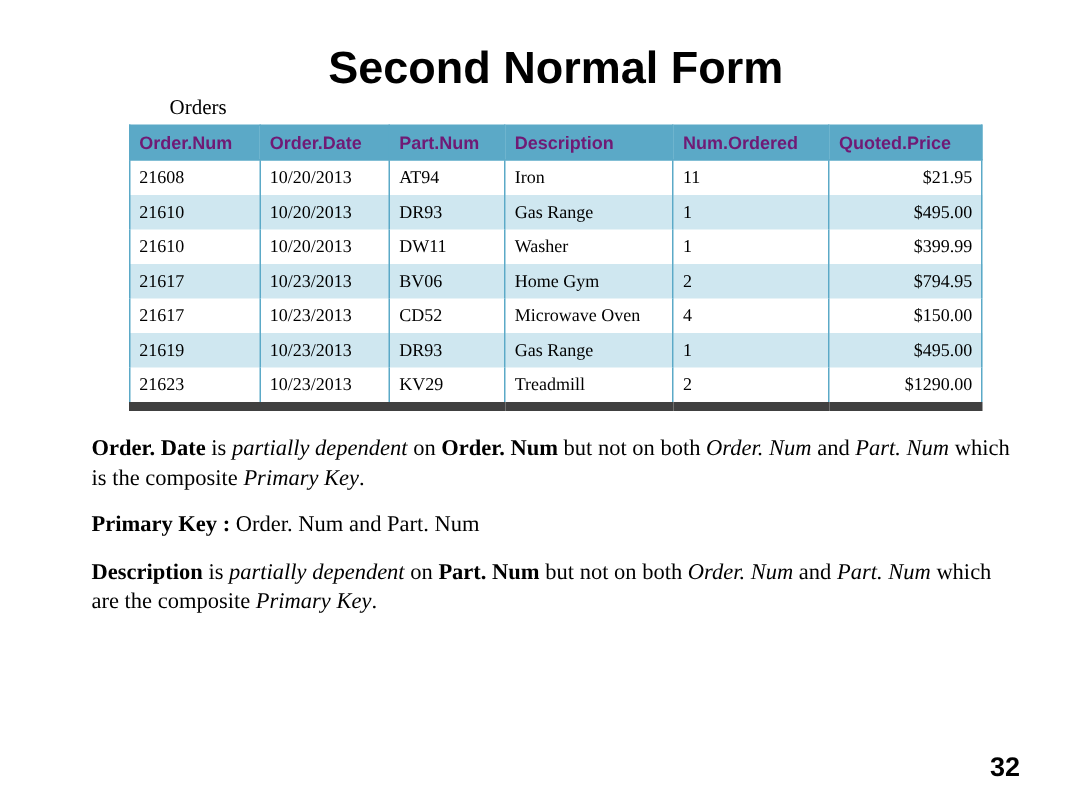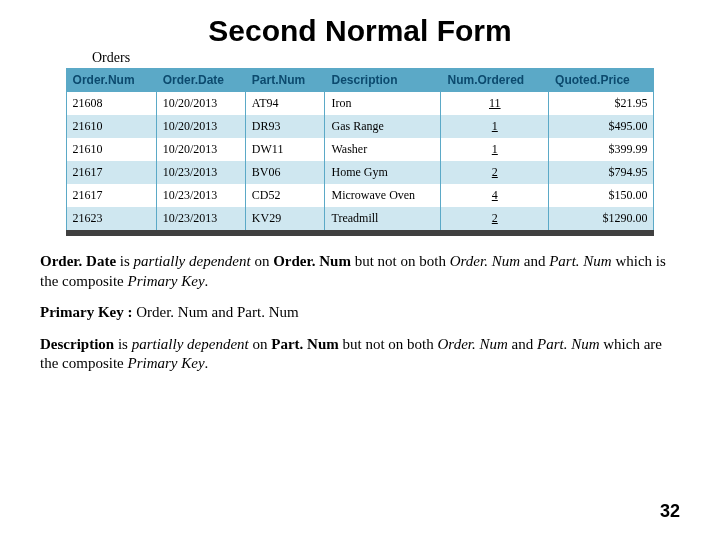--- a/index.html
+++ b/index.html
@@ -6,60 +6,61 @@
   body {
     margin: 0;
     width: 720px;
     height: 540px;
     background: #fff;
     font-family: "Times New Roman", Times, serif;
     color: #000;
     position: relative;
   }
   .page {
-    padding: 14px 40px 10px 40px;
+    padding: 29px 40px 10px 40px;
+    margin-left: 21px;
   }
   .title {
     font-family: Arial, Helvetica, sans-serif;
     font-size: 30px;
     text-align: center;
     margin: 0 0 2px 0;
   }
   .table-caption {
     font-size: 14px;
     margin: 0 0 2px 52px;
   }
   table {
     border-collapse: collapse;
     width: 92%;
     margin: 0 auto 16px auto;
     font-size: 12px;
   }
   th {
     background: #5ba9c7;
-    color: #0c4a6e;
+    color: #701a75;
     font-family: Arial, Helvetica, sans-serif;
     font-weight: bold;
     text-align: left;
     padding: 4px 6px;
     border: 1px solid #5ba9c7;
   }
   td {
     padding: 4px 6px;
     border-left: 1px solid #5ba9c7;
     border-right: 1px solid #5ba9c7;
     font-family: "Times New Roman", Times, serif;
   }
   tbody tr:nth-child(even) td {
     background: #cfe7f0;
   }
   tbody tr:last-child td {
     border-bottom: 6px solid #404040;
   }
-  .col-num { text-align: center; text-decoration: underline; }
+  .col-num { text-align: left; }
   .col-price { text-align: right; }
   .para {
     font-size: 15px;
     margin: 0 0 12px 0;
     line-height: 1.3;
   }
   .b { font-weight: bold; }
   .i { font-style: italic; }
   .page-num {
     position: absolute;
@@ -123,20 +124,28 @@
         </tr>
         <tr>
           <td>21617</td>
           <td>10/23/2013</td>
           <td>CD52</td>
           <td>Microwave Oven</td>
           <td class="col-num">4</td>
           <td class="col-price">$150.00</td>
         </tr>
         <tr>
+          <td>21619</td>
+          <td>10/23/2013</td>
+          <td>DR93</td>
+          <td>Gas Range</td>
+          <td class="col-num">1</td>
+          <td class="col-price">$495.00</td>
+        </tr>
+        <tr>
           <td>21623</td>
           <td>10/23/2013</td>
           <td>KV29</td>
           <td>Treadmill</td>
           <td class="col-num">2</td>
           <td class="col-price">$1290.00</td>
         </tr>
       </tbody>
   </table>
 

